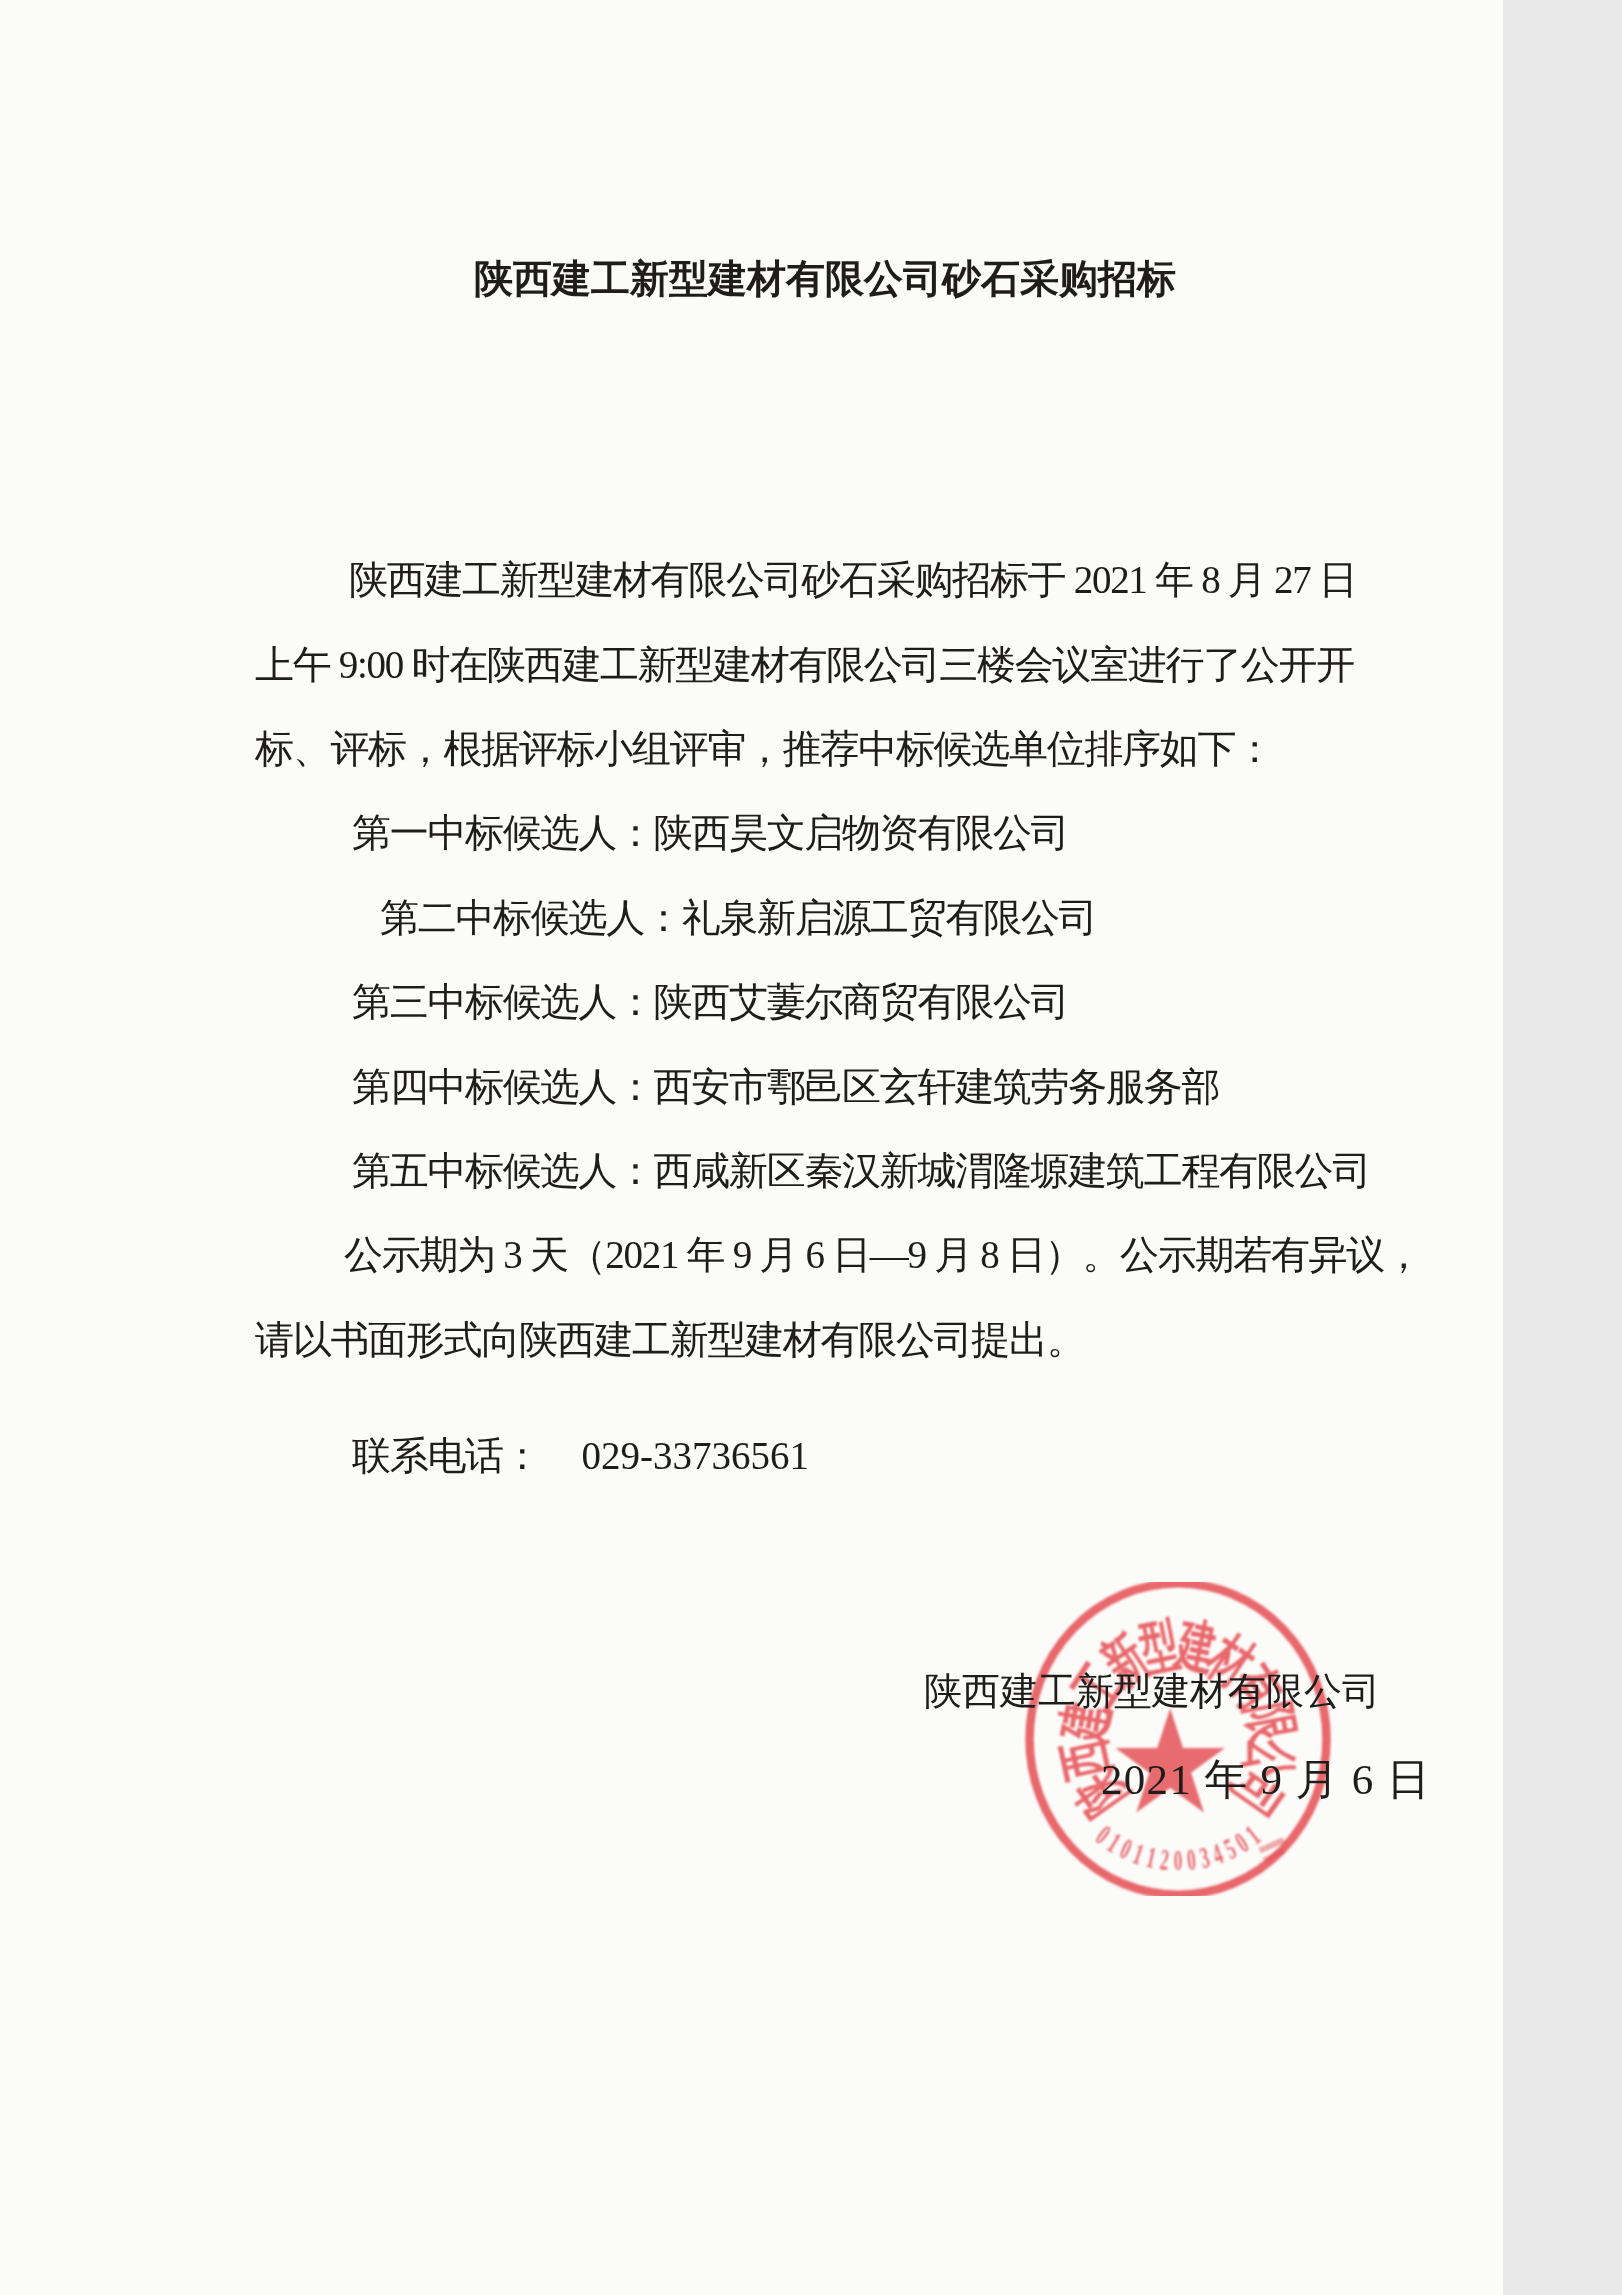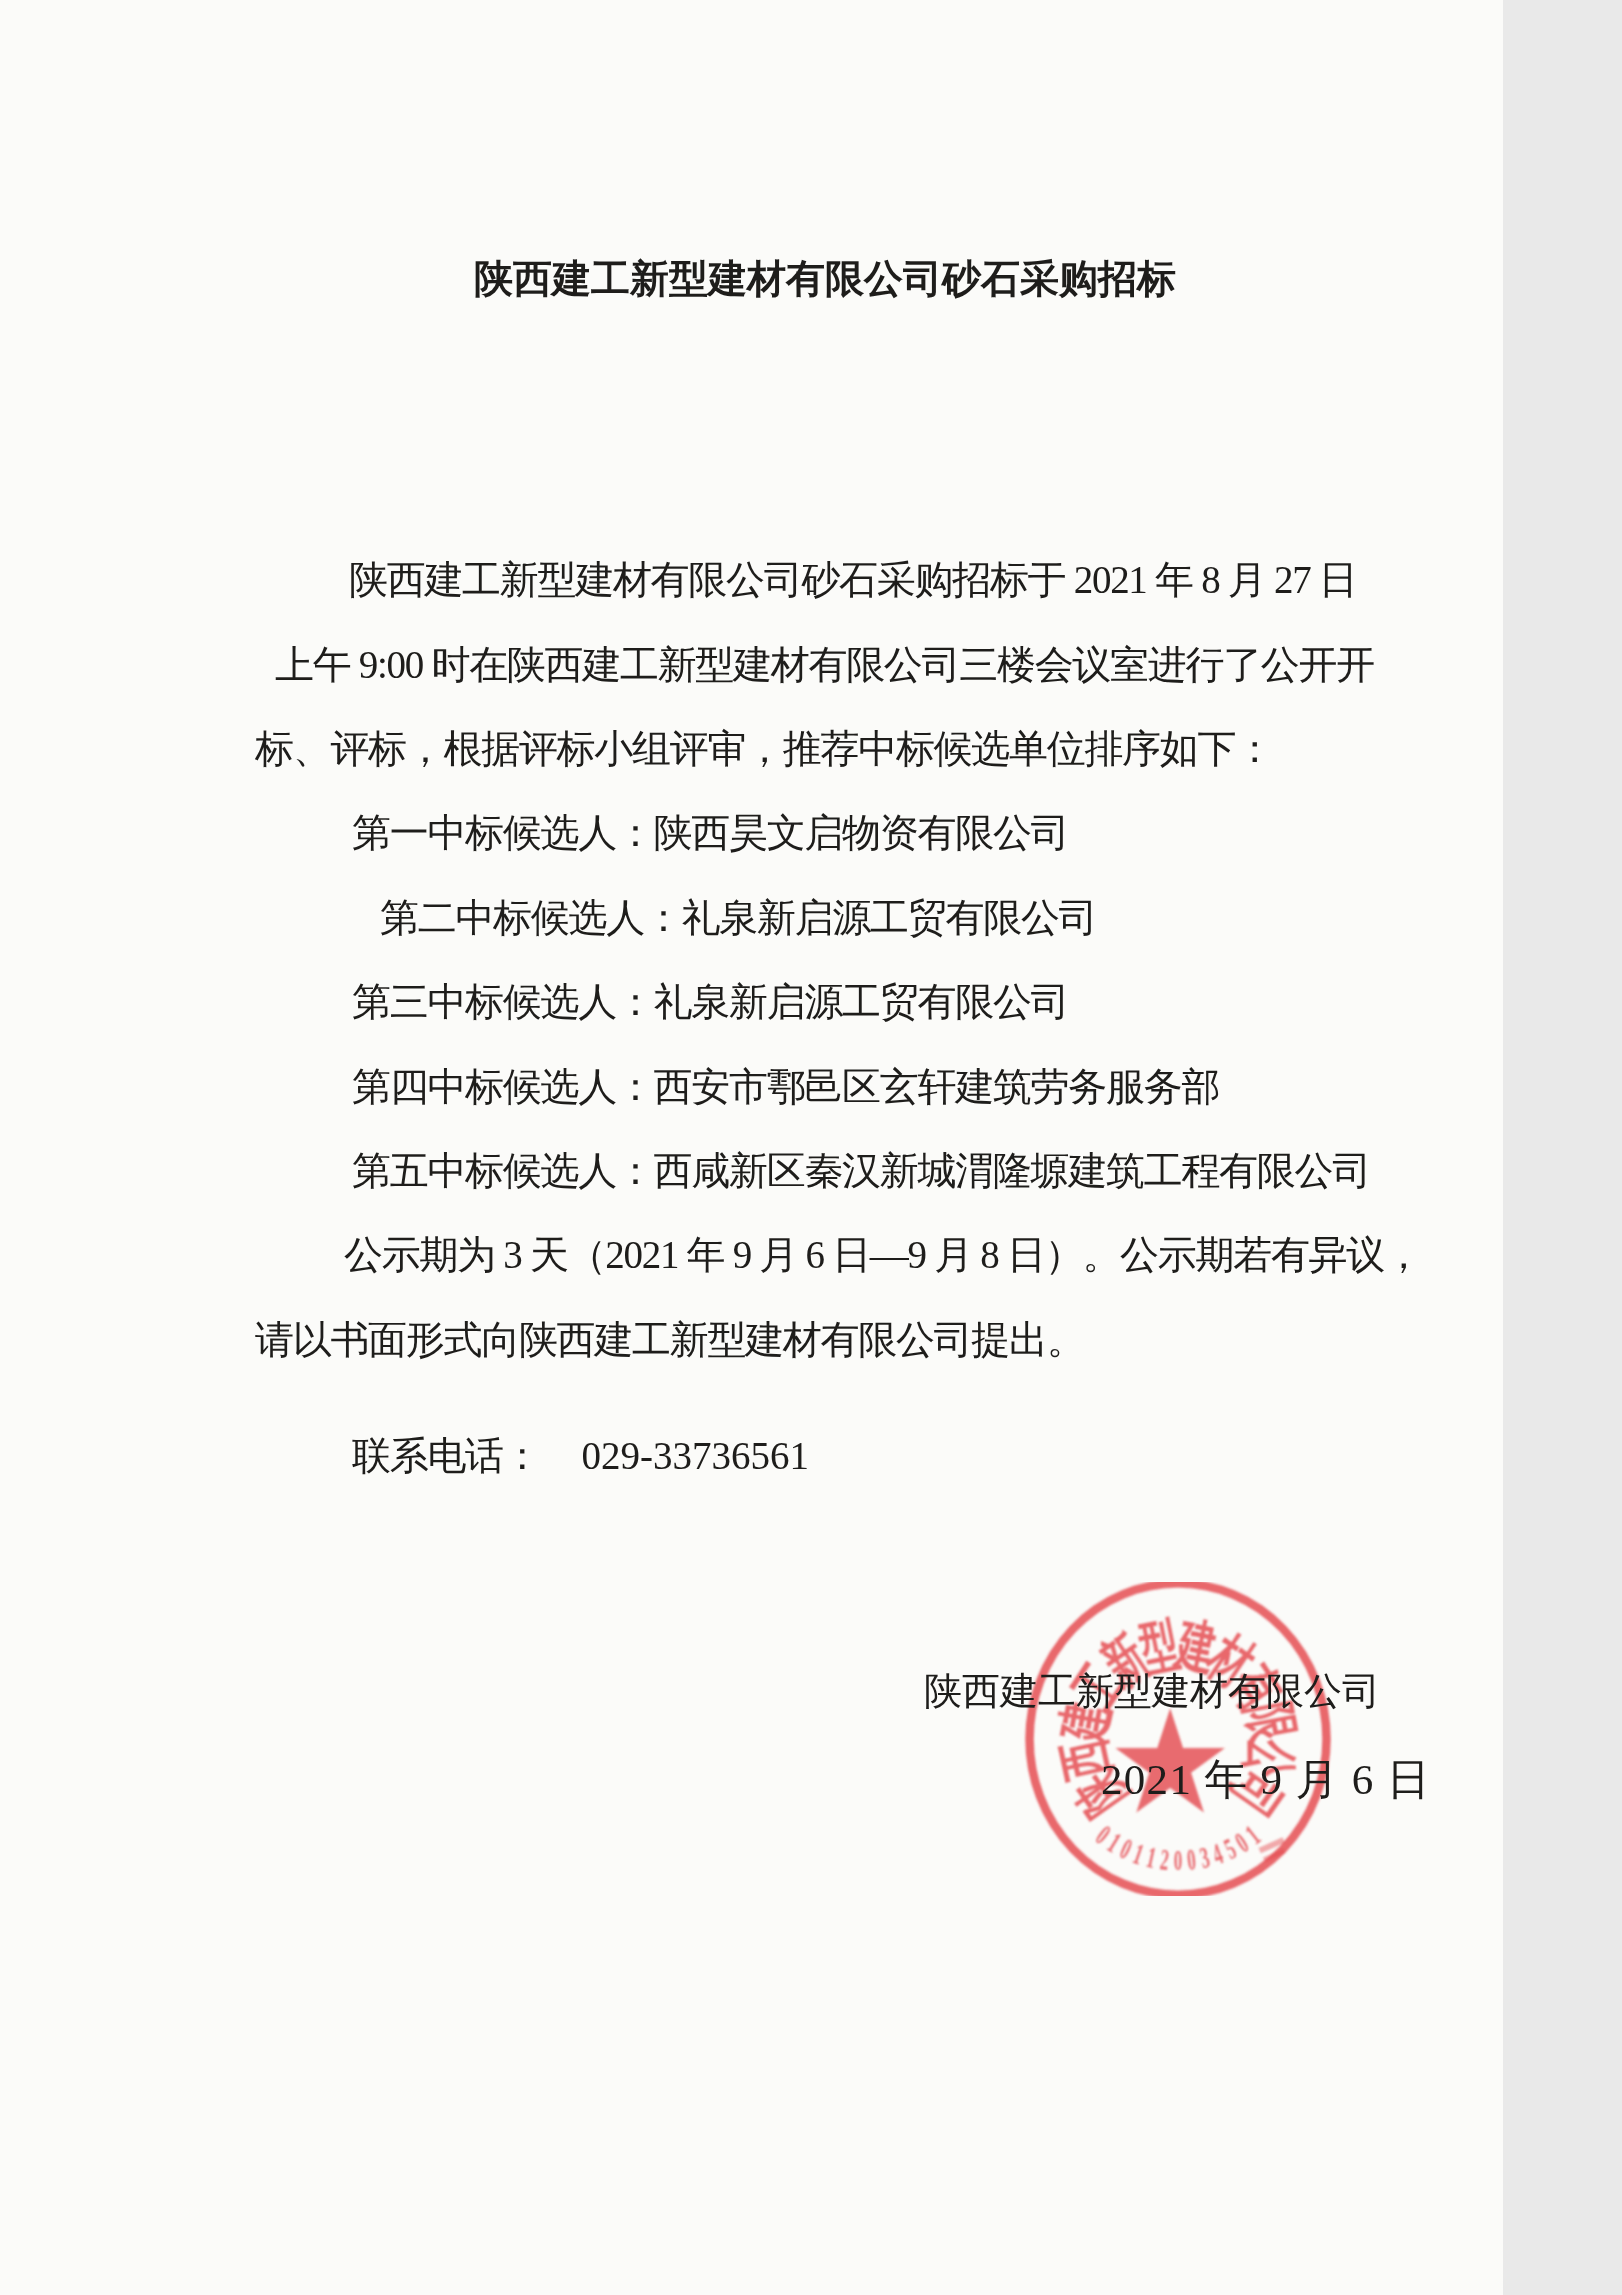--- a/index.html
+++ b/index.html
@@ -19,21 +19,21 @@
     font-family:"Liberation Sans","DejaVu Sans",sans-serif;
     font-weight:bold;font-size:49px;line-height:55px;white-space:nowrap;
     letter-spacing:0.7px;
   }
   .bodyline{
     position:absolute;font-size:39px;line-height:43px;white-space:nowrap;
     letter-spacing:-1.3px;
     font-family:Liberation Serif, serif;
   }
   .l1 {left:349px;top:558px;}
-  .l2 {left:255px;top:643px;margin-left:20px;}
+  .l2 {left:255px;top:643px;}
   .l3 {left:255px;top:727px;}
   .l4 {left:352px;top:811px;}
   .l5 {left:352px;top:896px;margin-left:28px;}
   .l6 {left:352px;top:980px;}
   .l7 {left:352px;top:1065px;}
   .l8 {left:352px;top:1149px;}
   .l9 {left:344px;top:1233px;}
   .l10{left:255px;top:1318px;}
   .l11{left:352px;top:1402px;margin-top:32px;}
   .contact-value{margin-left:41px;letter-spacing:0;}
@@ -60,21 +60,21 @@
 
   <h1 class="doc-title">陕西建工新型建材有限公司砂石采购招标</h1>
 
 
   <div class="bodyline l1">陕西建工新型建材有限公司砂石采购招标于 2021 年 8 月 27 日</div>
   <div class="bodyline l2">上午 9:00 时在陕西建工新型建材有限公司三楼会议室进行了公开开</div>
   <div class="bodyline l3">标、评标，根据评标小组评审，推荐中标候选单位排序如下：</div>
 
   <div class="bodyline l4">第一中标候选人：陕西昊文启物资有限公司</div>
   <div class="bodyline l5">第二中标候选人：礼泉新启源工贸有限公司</div>
-  <div class="bodyline l6">第三中标候选人：礼泉新启源工贸有限公司</div>
+  <div class="bodyline l6">第三中标候选人：陕西艾萋尔商贸有限公司</div>
   <div class="bodyline l7">第四中标候选人：西安市鄠邑区玄轩建筑劳务服务部</div>
   <div class="bodyline l8">第五中标候选人：西咸新区秦汉新城渭隆塬建筑工程有限公司</div>
 
   <div class="bodyline l9">公示期为 3 天（2021 年 9 月 6 日—9 月 8 日）。公示期若有异议，</div>
   <div class="bodyline l10">请以书面形式向陕西建工新型建材有限公司提出。</div>
 
   <div class="bodyline l11">
     <span>联系电话：</span><span class="contact-value">029-33736561</span>
   </div>
 

